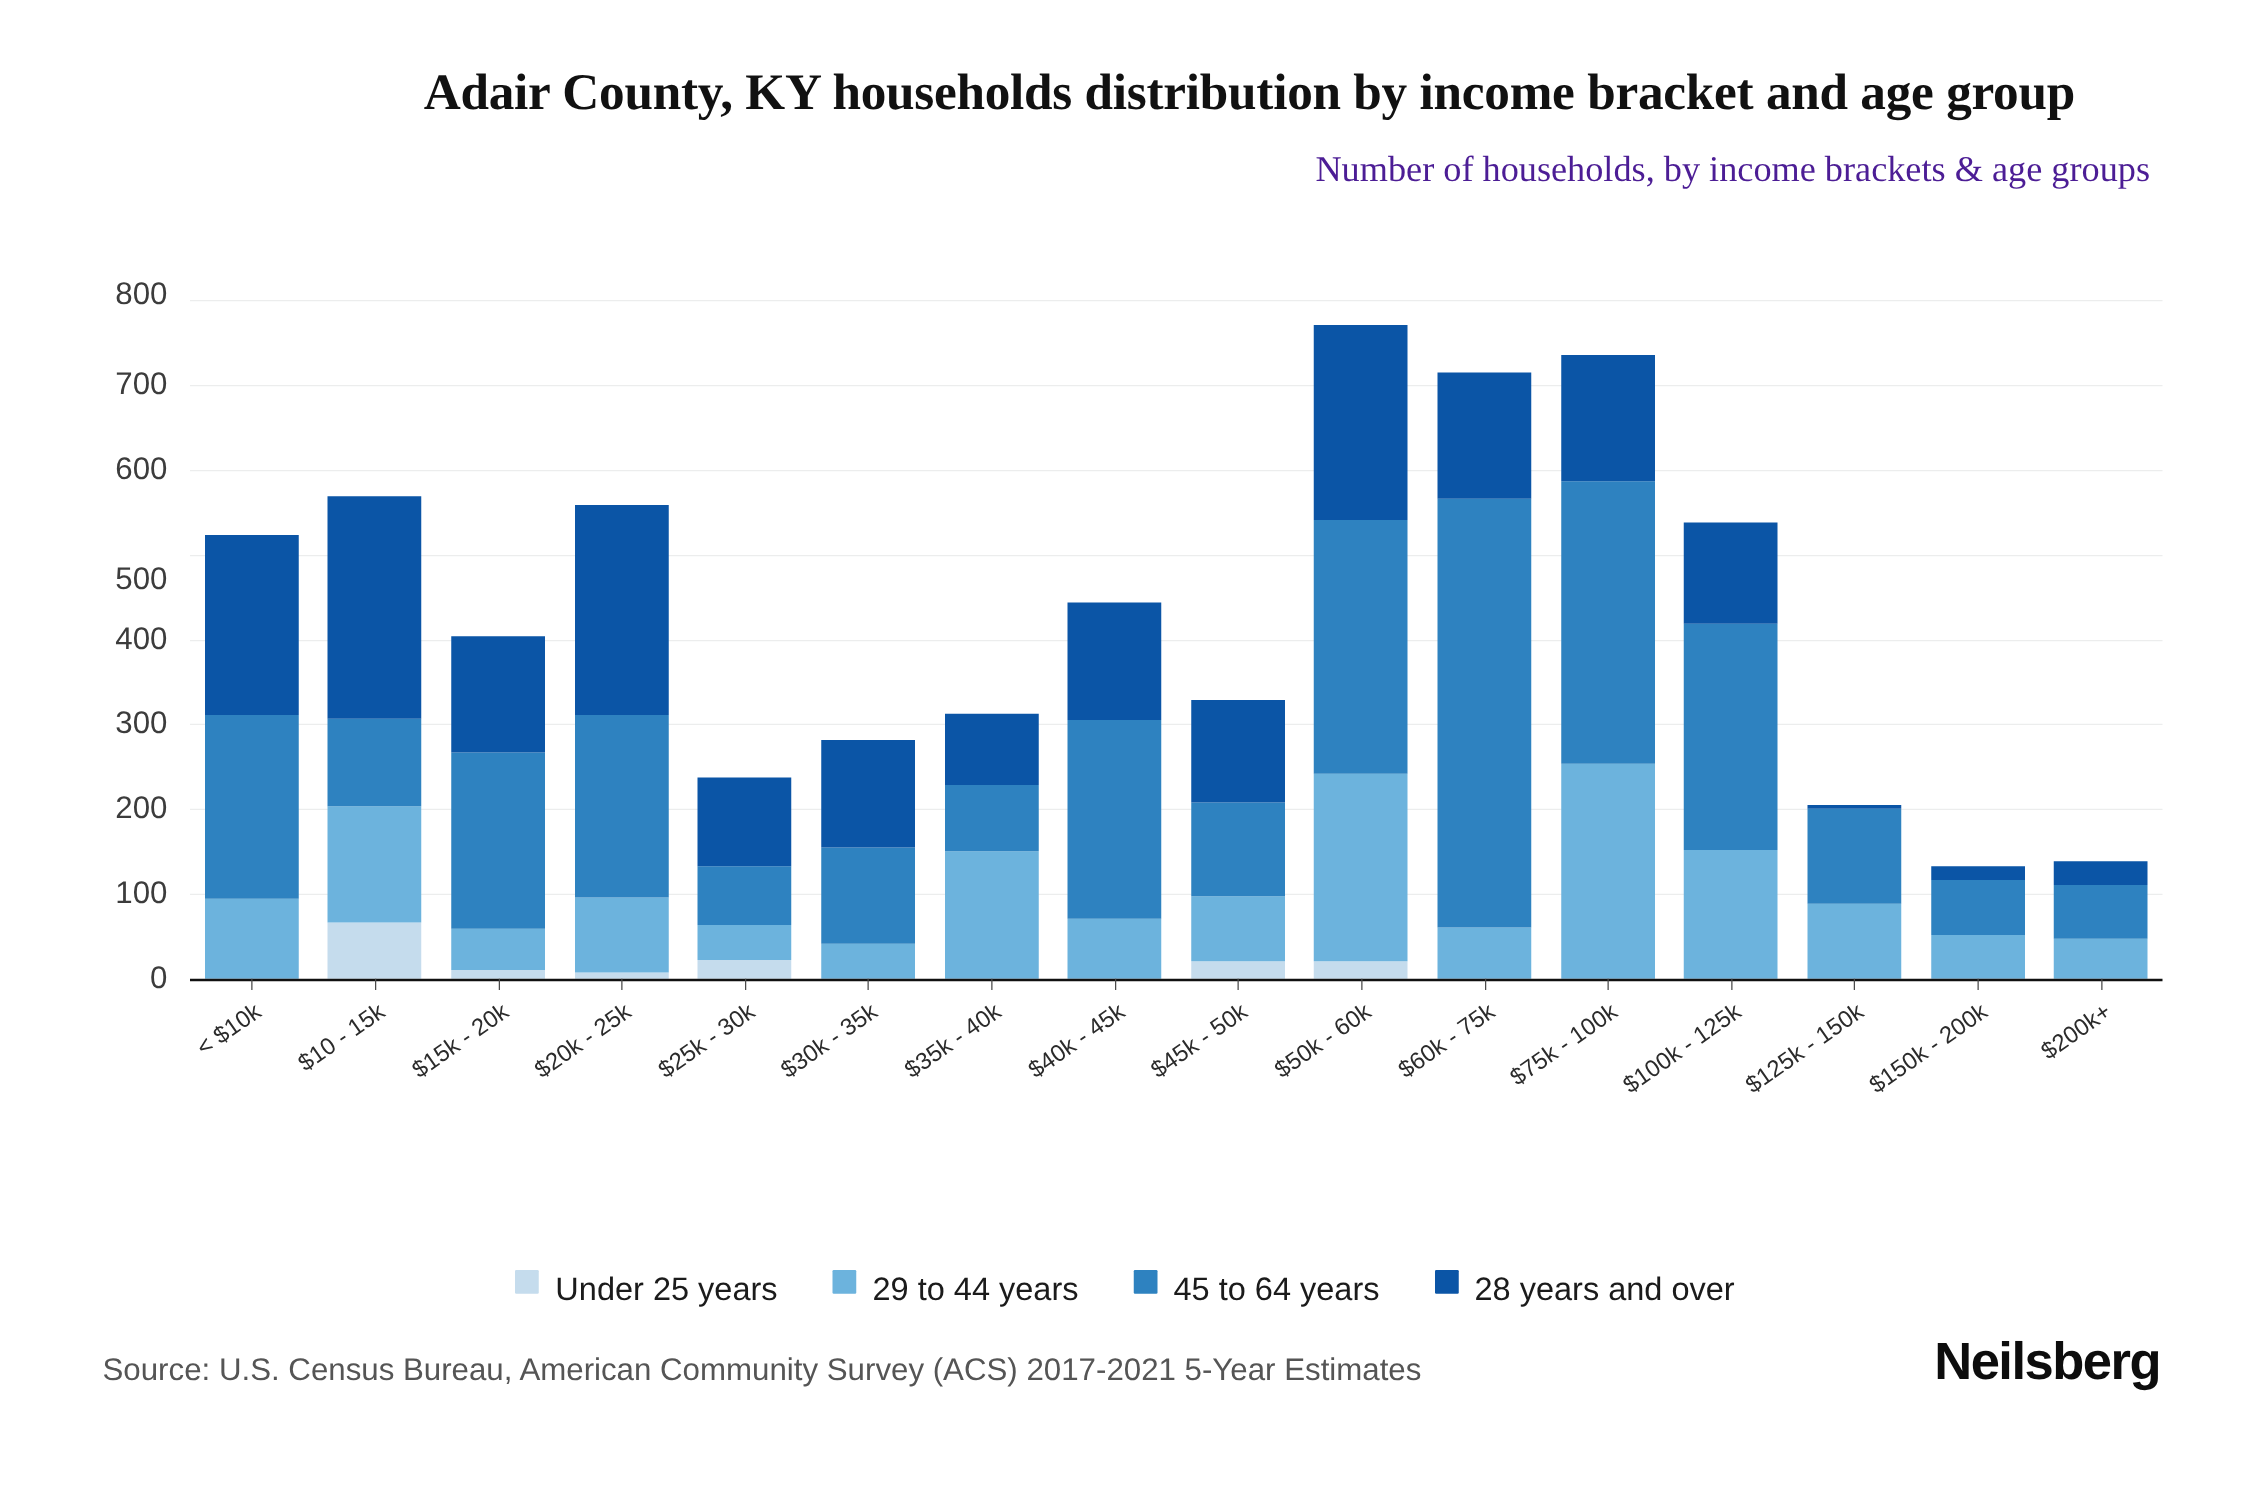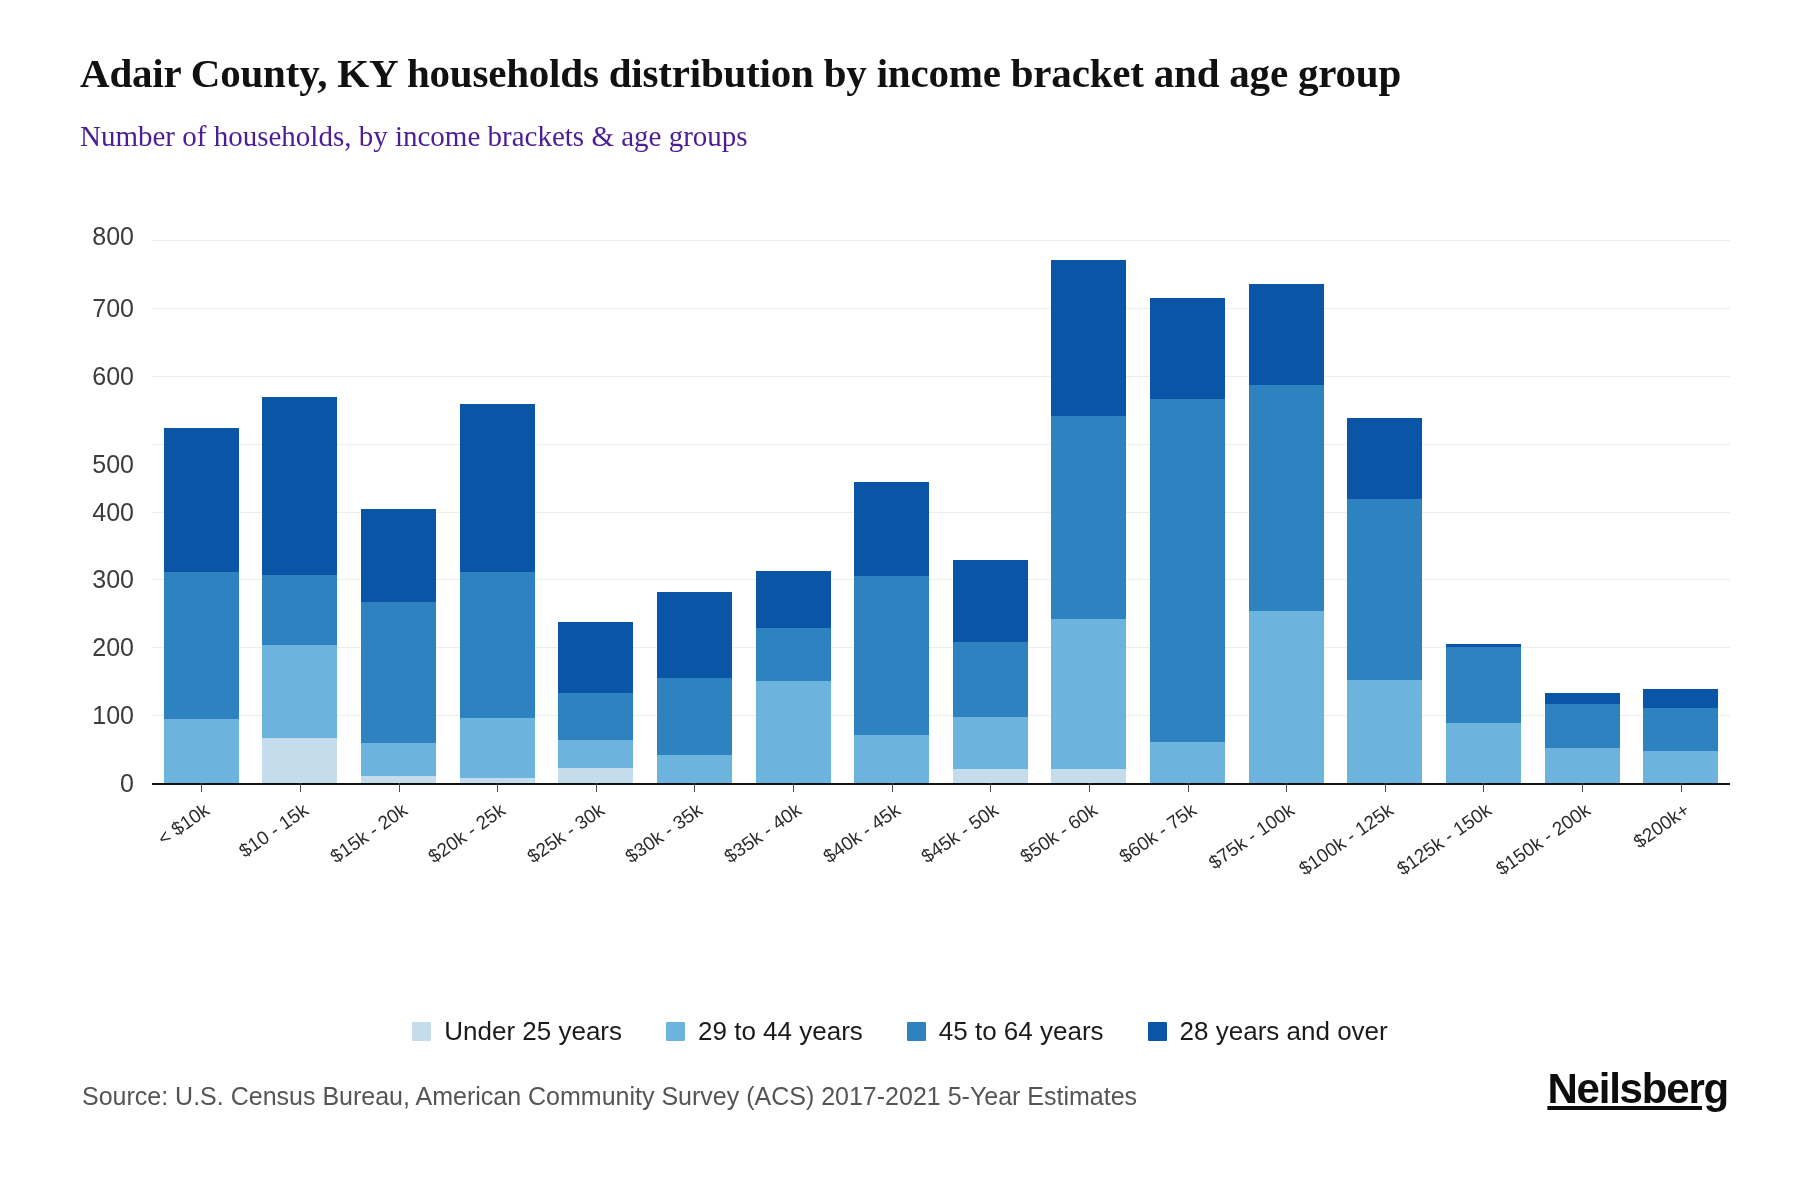--- a/index.html
+++ b/index.html
@@ -23,20 +23,21 @@
     box-sizing: border-box;
     padding: 0;
   }
 
   
   .header {
     position: absolute;
     left: 80px;
     top: 48px;
     width: 1640px;
+    text-align: right;
   }
   .chart-title {
     font-family: "Liberation Serif", serif;
     font-weight: bold;
     font-size: 41px;
     line-height: 1.26;
     letter-spacing: -0.2px;
     color: #111111;
     margin: 0;
     max-width: 1580px;
@@ -128,21 +129,20 @@
     left: 0;
     top: 1016px;
     width: 1800px;
     display: flex;
     justify-content: center;
     align-items: center;
     gap: 44px;
   }
   .legend-item {
     display: flex;
-    align-items: center;
     gap: 13px;
   }
   .legend-swatch {
     width: 19px;
     height: 19px;
     border-radius: 1px;
     flex: none;
   }
   .legend-label {
     font-size: 26px;
@@ -160,21 +160,20 @@
   }
   .brand {
     position: absolute;
     right: 72px;
     top: 1065px;
     font-family: "Liberation Sans", sans-serif;
     font-weight: bold;
     font-size: 42px;
     letter-spacing: -1.2px;
     color: #0d0d0d;
-    text-decoration: underline;
   }
 </style>
 </head>
 <body>
 
 <div class="page">
 
   <div class="header">
     <h1 class="chart-title">Adair County, KY households distribution by income bracket and age group</h1>
     <p class="chart-subtitle">Number of households, by income brackets &amp; age groups</p>

